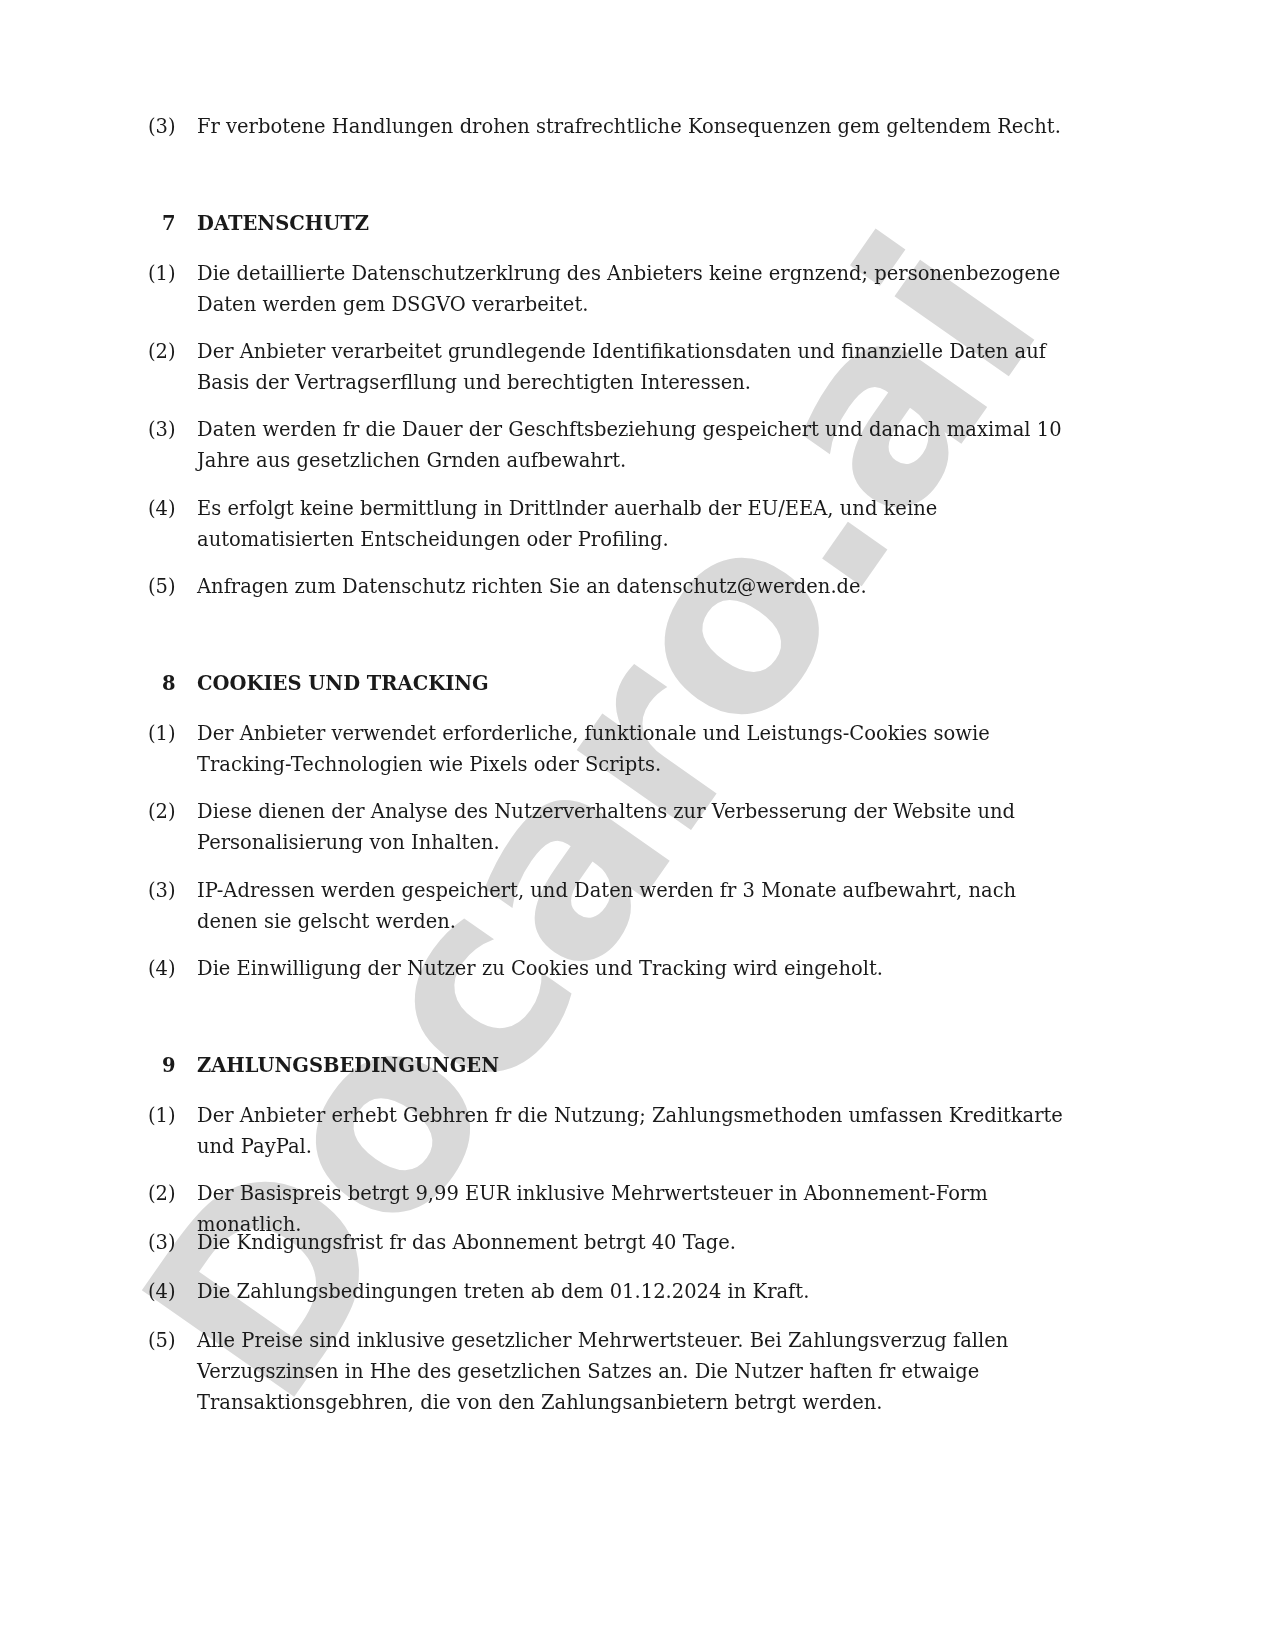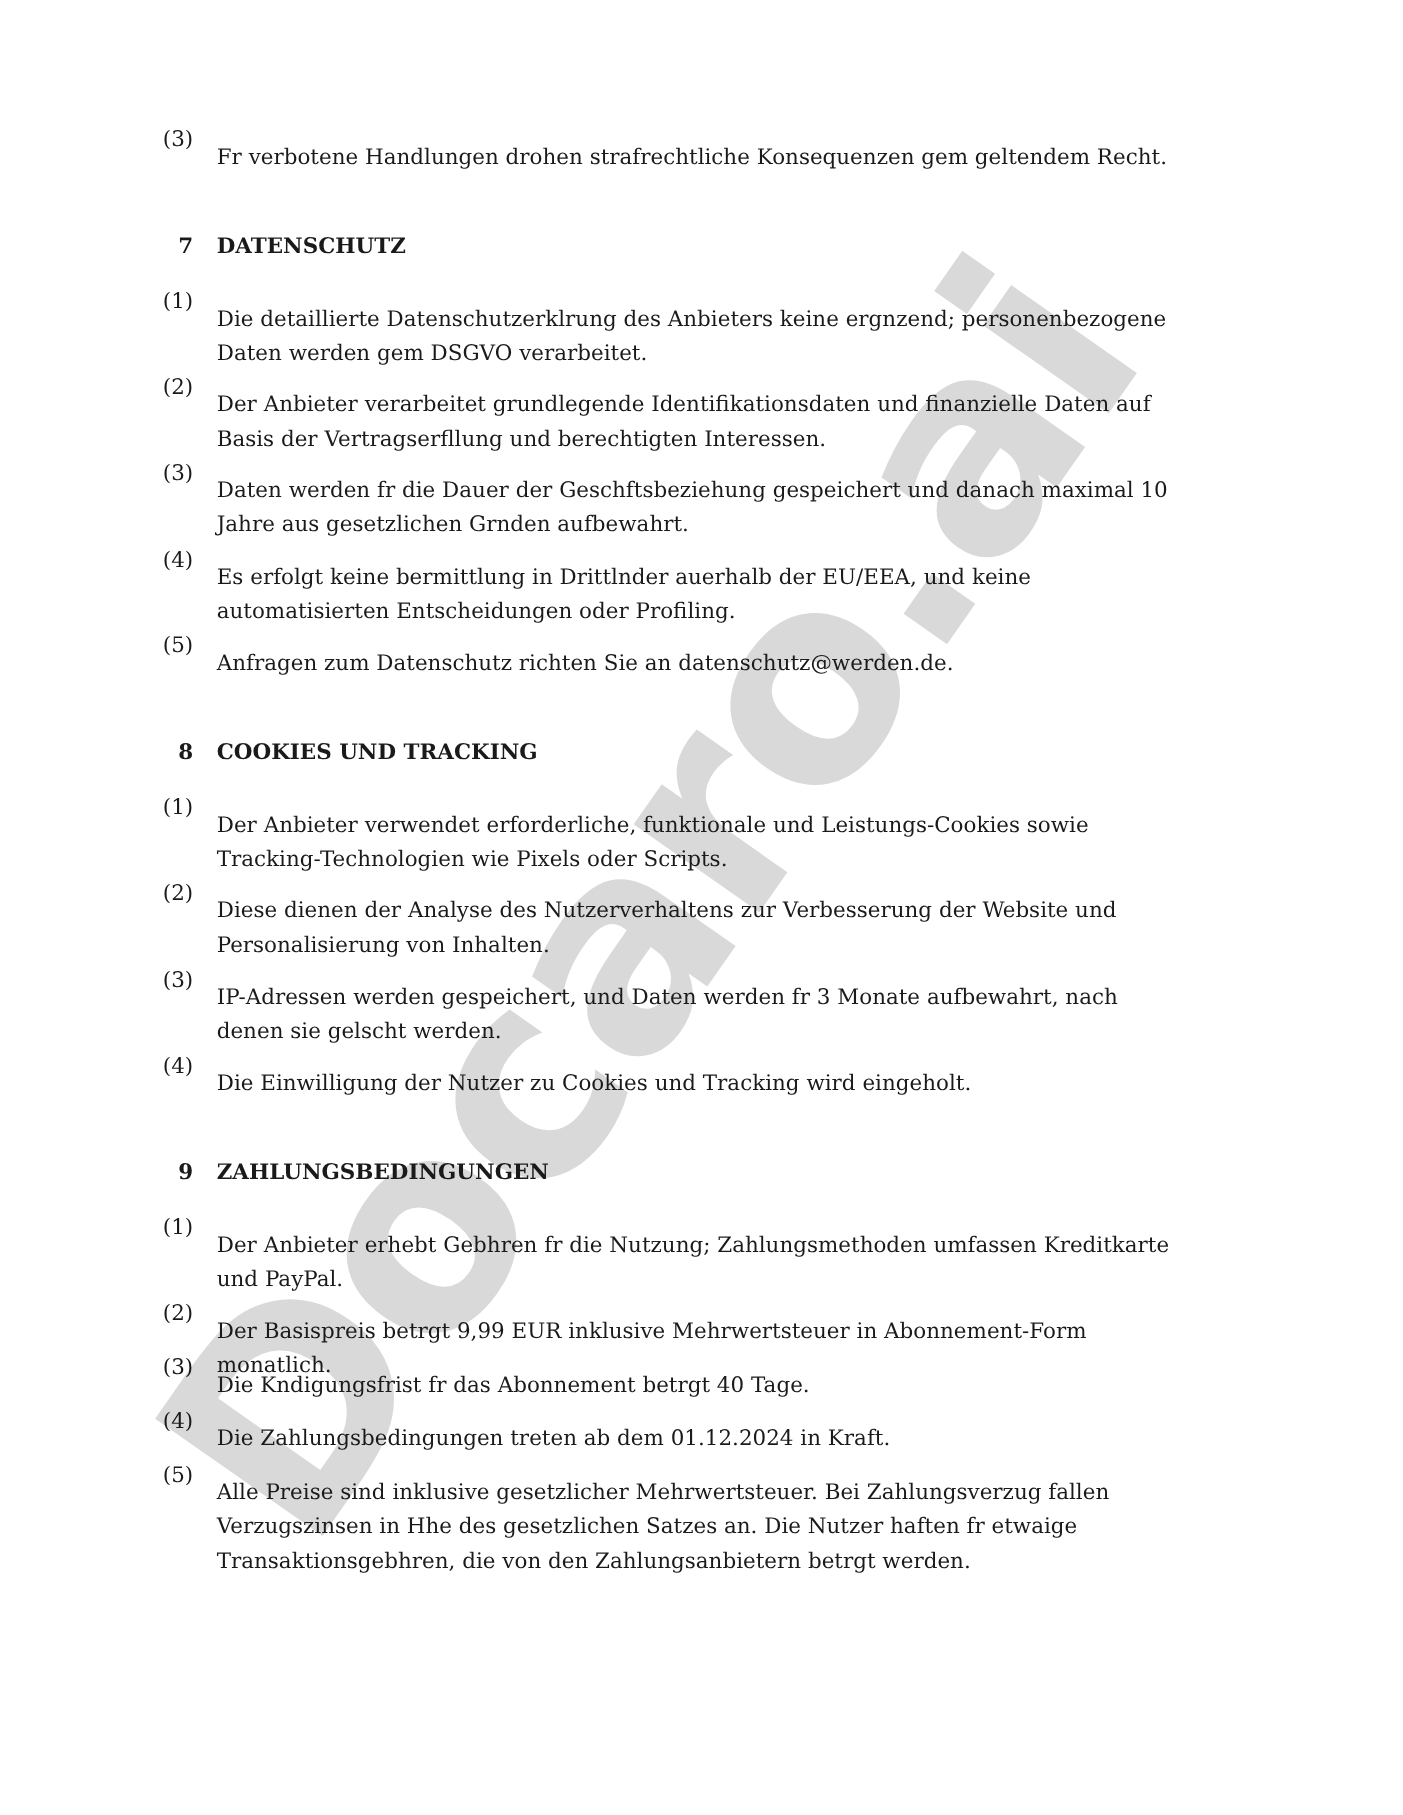--- a/index.html
+++ b/index.html
@@ -23,21 +23,21 @@
   }
   .page { position: absolute; left: 0; top: 0; width: 1275px; z-index: 1; }
   .item {
     position: absolute; left: 0; width: 1275px;
     font-size: 19.5px; line-height: 31px;
   }
   .item .num {
     position: absolute; left: 148px; top: 0; width: 40px;
   }
   .item .txt {
-    position: absolute; left: 197px; top: 16px; width: 880px;
+    position: absolute; left: 197px; top: 0; width: 880px;
   }
   .heading {
     position: absolute; left: 0; width: 1275px;
     font-size: 19.5px; line-height: 31px; font-weight: bold;
   }
   .heading .hnum { position: absolute; left: 162px; top: 0; }
   .heading .htxt { position: absolute; left: 197px; top: 0; }
 </style>
 </head>
 <body>

